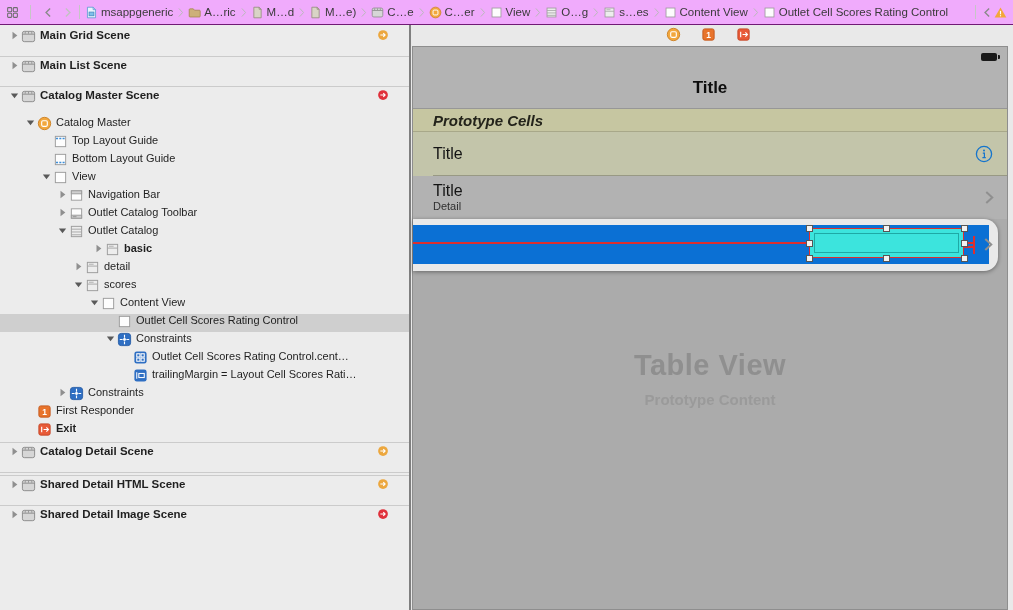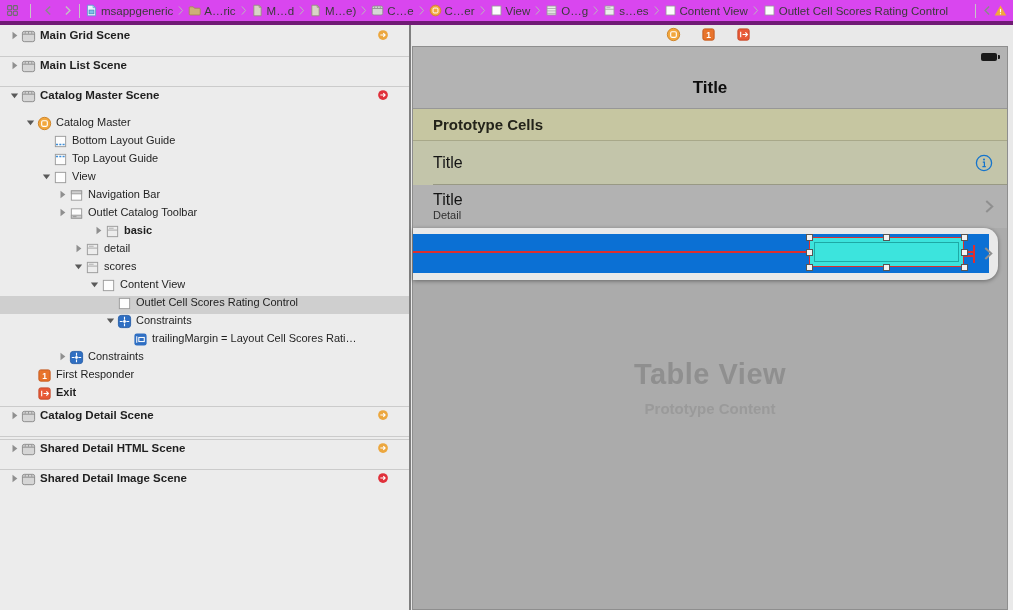--- a/index.html
+++ b/index.html
@@ -1,20 +1,20 @@
 <!DOCTYPE html>
 <html><head>
 <meta charset="utf-8">
 <style>
   * { margin:0; padding:0; box-sizing:border-box; }
   html,body { width:1013px; height:610px; overflow:hidden; background:#ececec;
               font-family:"Liberation Sans","DejaVu Sans",sans-serif; }
 
   
-  .jumpbar { height:25px; background:#d946ef; border-bottom:4px solid #701a75;
+  .jumpbar { height:25px; background:#f0abfc; border-bottom:1px solid #701a75;
              display:flex; align-items:center; padding:0 6px; font-size:11.5px; color:#3a3a3a; }
   .jb-sep { width:1px; height:14px; background:#c6c6c6; margin:0 5px; flex:none; }
   .crumbs { display:flex; align-items:center; flex:1; overflow:hidden; white-space:nowrap; }
   .crumb { display:flex; align-items:center; gap:3px; flex:none; cursor:default; }
   .jb-right { display:flex; align-items:center; margin-left:auto; flex:none; }
   .ic { display:inline-block; width:15px; height:15px; flex:none; }
   .ic svg { width:100%; height:100%; display:block; }
   .jumpbar .ic { width:13px; height:13px; }
   .crumb-sep-ic { width:12px; height:12px; margin:0 1px; }
 
@@ -45,23 +45,23 @@
   .device { position:absolute; left:1px; top:21px; width:596px; height:564px;
             background:#ababab; border:1px solid #8e8e8e; display:flex; flex-direction:column; }
   .status-bar { height:20px; background:#b3b3b3; position:relative; flex:none; }
   .battery { position:absolute; right:10px; top:6px; width:16px; height:8px;
              background:#1a1a1a; border-radius:2px; }
   .battery::after { content:""; position:absolute; right:-3px; top:2px; width:2px; height:4px;
                     background:#1a1a1a; border-radius:0 1px 1px 0; }
   .nav-bar { height:42px; background:#b3b3b3; border-bottom:1px solid #979797;
              display:flex; align-items:center; justify-content:center; flex:none; }
   .nav-title { font-size:17px; font-weight:bold; color:#0d0d0d; }
-  .section-header { height:32px; background:#c6c6a1; display:flex; align-items:center;
+  .section-header { height:23px; background:#c6c6a1; display:flex; align-items:center;
                     padding-left:20px; font-size:15px; font-weight:bold; color:#23231a;
-                    border-bottom:1px solid rgba(0,0,0,0.15); flex:none; }
+                    border-bottom:1px solid rgba(0,0,0,0.15); flex:none;font-style:italic; }
   .cell-basic { height:44px; background:#c3c5aa; position:relative; display:flex;
                 align-items:center; padding-left:20px; font-size:16px; color:#141414; flex:none; }
   .cell-basic::after { content:""; position:absolute; left:20px; right:0; bottom:0;
                        height:1px; background:rgba(0,0,0,0.22); }
   .info-btn { position:absolute; right:14px; top:13px; width:18px; height:18px; }
   .info-btn svg { width:100%; height:100%; display:block; }
   .cell-detail { height:43px; background:#b2b2b2; position:relative;
                  padding:5px 0 0 20px; flex:none; }
   .cd-title { font-size:16px; color:#141414; line-height:19px; }
   .cd-sub { font-size:11px; color:#303030; line-height:13px; }
@@ -356,34 +356,34 @@
               <rect x="5" y="5" width="6" height="6" rx="1.3" fill="none" stroke="#fff" stroke-width="1.2"></rect>
             </svg>
           </span>
           <span class="lbl">Catalog Master</span>
         </div>
         <div class="row" style="padding-left: 40px;">
           <span class="disc"></span>
           <span class="ic">
             <svg viewBox="0 0 16 16">
               <rect x="2.5" y="2.5" width="11" height="11" fill="#fdfdfd" stroke="#9b9b9b"></rect>
-              <path d="M3.2 11.2 h9.6" stroke="#3f8fd8" stroke-width="1.5" stroke-dasharray="2.2 1.3" fill="none"></path>
-            </svg>
-          </span>
-          <span class="lbl">Bottom Layout Guide</span>
+              <path d="M3.2 4.8 h9.6" stroke="#3f8fd8" stroke-width="1.5" stroke-dasharray="2.2 1.3" fill="none"></path>
+            </svg>
+          </span>
+          <span class="lbl">Top Layout Guide</span>
         </div>
         <div class="row" style="padding-left: 40px;">
           <span class="disc"></span>
           <span class="ic">
             <svg viewBox="0 0 16 16">
               <rect x="2.5" y="2.5" width="11" height="11" fill="#fdfdfd" stroke="#9b9b9b"></rect>
-              <path d="M3.2 4.8 h9.6" stroke="#3f8fd8" stroke-width="1.5" stroke-dasharray="2.2 1.3" fill="none"></path>
-            </svg>
-          </span>
-          <span class="lbl">Top Layout Guide</span>
+              <path d="M3.2 11.2 h9.6" stroke="#3f8fd8" stroke-width="1.5" stroke-dasharray="2.2 1.3" fill="none"></path>
+            </svg>
+          </span>
+          <span class="lbl">Bottom Layout Guide</span>
         </div>
         <div class="row" style="padding-left: 40px;">
           <span class="disc">
             <svg viewBox="0 0 16 16">
               <path d="M3.5 5.5 h9 L8 11.5 Z" fill="#595959"></path>
             </svg>
           </span>
           <span class="ic">
             <svg viewBox="0 0 16 16">
               <rect x="2.5" y="2.5" width="11" height="11" fill="#fdfdfd" stroke="#9b9b9b"></rect>
@@ -413,20 +413,34 @@
           </span>
           <span class="ic">
             <svg viewBox="0 0 16 16">
               <rect x="2.5" y="3" width="11" height="10" fill="#fdfdfd" stroke="#9b9b9b"></rect>
               <rect x="2.5" y="9.8" width="11" height="3.2" fill="#cfcfcf" stroke="#9b9b9b"></rect>
               <path d="M4 11.4 h4" stroke="#8a8a8a" stroke-width="0.9" fill="none"></path>
             </svg>
           </span>
           <span class="lbl">Outlet Catalog Toolbar</span>
         </div>
+        <div class="row" style="padding-left: 56px;">
+          <span class="disc">
+            <svg viewBox="0 0 16 16">
+              <path d="M3.5 5.5 h9 L8 11.5 Z" fill="#595959"></path>
+            </svg>
+          </span>
+          <span class="ic">
+            <svg viewBox="0 0 16 16">
+              <rect x="2.5" y="2.5" width="11" height="11" fill="#ededed" stroke="#9b9b9b"></rect>
+              <path d="M2.5 5.5 h11 M2.5 8.5 h11 M2.5 11.5 h11" stroke="#a5a5a5" stroke-width="1" fill="none"></path>
+            </svg>
+          </span>
+          <span class="lbl">Outlet Catalog</span>
+        </div>
         <div class="row" style="padding-left: 92px; font-weight: bold;">
           <span class="disc">
             <svg viewBox="0 0 16 16">
               <path d="M5.5 3.5 L11.5 8 L5.5 12.5 Z" fill="#8f8f8f"></path>
             </svg>
           </span>
           <span class="ic">
             <svg viewBox="0 0 16 16">
               <rect x="2.5" y="2.5" width="11" height="11" fill="#ededed" stroke="#9b9b9b"></rect>
               <path d="M2.5 6.5 h11" stroke="#a5a5a5" fill="none"></path>
@@ -494,20 +508,35 @@
             </svg>
           </span>
           <span class="ic">
             <svg viewBox="0 0 16 16">
               <rect x="1.5" y="1.5" width="13" height="13" rx="3" fill="#2f6fc3" stroke="#2a5fa8"></rect>
               <circle cx="8" cy="8" r="1.5" fill="#fff"></circle>
               <path d="M8 3 V6 M8 10 V13 M3 8 H6 M10 8 H13" stroke="#fff" stroke-width="1.2" fill="none"></path>
             </svg>
           </span>
           <span class="lbl">Constraints</span>
+        </div>
+        <div class="row" style="padding-left: 120px;">
+          <span class="disc"></span>
+          <span class="ic">
+            <svg viewBox="0 0 16 16">
+              <rect x="1.5" y="1.5" width="13" height="13" rx="2.5" fill="#2f6fc3"></rect>
+              <g fill="none" stroke="#fff" stroke-width="1.1">
+                <rect x="4" y="4" width="3.4" height="3.4"></rect>
+                <rect x="8.6" y="4" width="3.4" height="3.4"></rect>
+                <rect x="4" y="8.6" width="3.4" height="3.4"></rect>
+                <rect x="8.6" y="8.6" width="3.4" height="3.4"></rect>
+              </g>
+            </svg>
+          </span>
+          <span class="lbl">Outlet Cell Scores Rating Control.cent…</span>
         </div>
         <div class="row" style="padding-left: 120px;">
           <span class="disc"></span>
           <span class="ic">
             <svg viewBox="0 0 16 16">
               <rect x="1.5" y="1.5" width="13" height="13" rx="2.5" fill="#2f6fc3"></rect>
               <g fill="none" stroke="#fff" stroke-width="1.1">
                 <path d="M4 4.5 V11.5"></path>
                 <rect x="6.2" y="5.8" width="5.8" height="4.4"></rect>
               </g>

